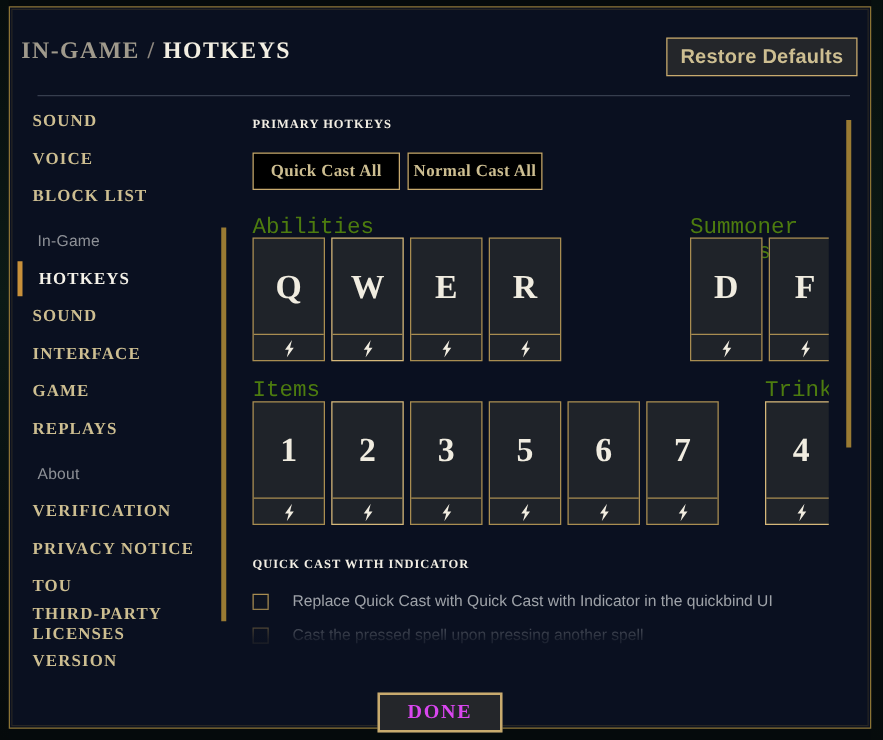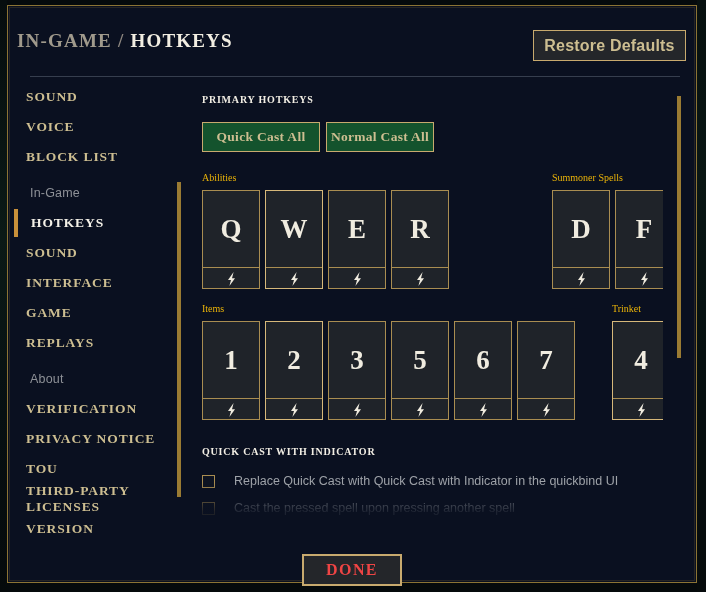--- a/index.html
+++ b/index.html
@@ -177,41 +177,41 @@
   }
   #primary-hotkeys-title {
     position: absolute;
     left: 9px;
     top: 12px;
   }
   .cast-btn {
     position: absolute;
     top: 40px;
     height: 30px;
-    background: #14532d;
+    background: #000000;
     border: 1px solid #c8aa6e;
     color: #cdbe91;
     font-family: "Liberation Serif", serif;
     font-size: 13.5px;
     font-weight: bold;
     letter-spacing: 0.3px;
     display: flex;
     align-items: center;
     justify-content: center;
     cursor: pointer;
     box-sizing: border-box;
   }
   #quick-cast-all { left: 9px; width: 118px; }
   #normal-cast-all { left: 133px; width: 108px; }
 
   .group-label {
     position: absolute;
-    font-family: Liberation Serif, serif;
-    font-size: 10px;
-    color: #eab308;
+    font-family: Liberation Mono, monospace;
+    font-size: 18px;
+    color: #4d7c0f;
   }
   #abilities-label { left: 9px; top: 90px; }
   #summoners-label { left: 359px; top: 90px; }
   #items-label { left: 9px; top: 221px; }
   #trinket-label { left: 419px; top: 221px; }
 
   .keybox {
     position: absolute;
     width: 58px;
     background: #1f2329;
@@ -297,21 +297,21 @@
 
   
   #done-button {
     position: absolute;
     left: 302px;
     top: 554px;
     width: 100px;
     height: 32px;
     background: #24262a;
     border: 2px solid #c8aa6e;
-    color: #ef4444;
+    color: #d946ef;
     font-family: "Liberation Serif", serif;
     font-size: 16px;
     font-weight: bold;
     letter-spacing: 1.4px;
     display: flex;
     align-items: center;
     justify-content: center;
     cursor: pointer;
     box-sizing: border-box;
     z-index: 30;

